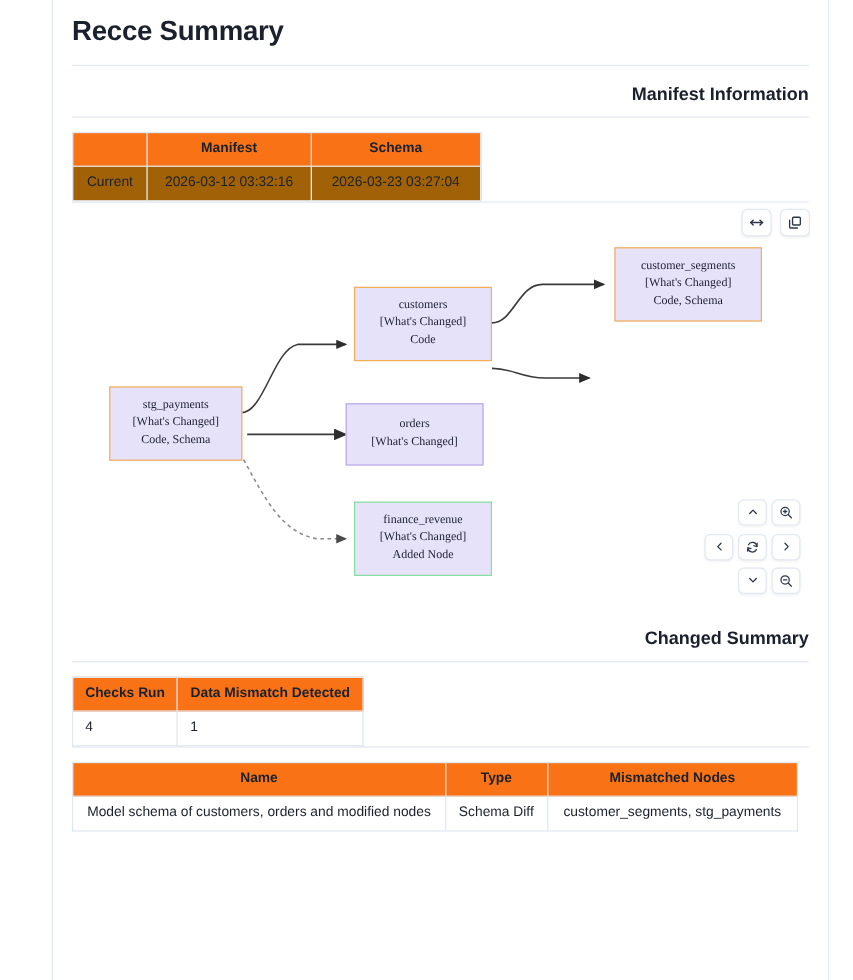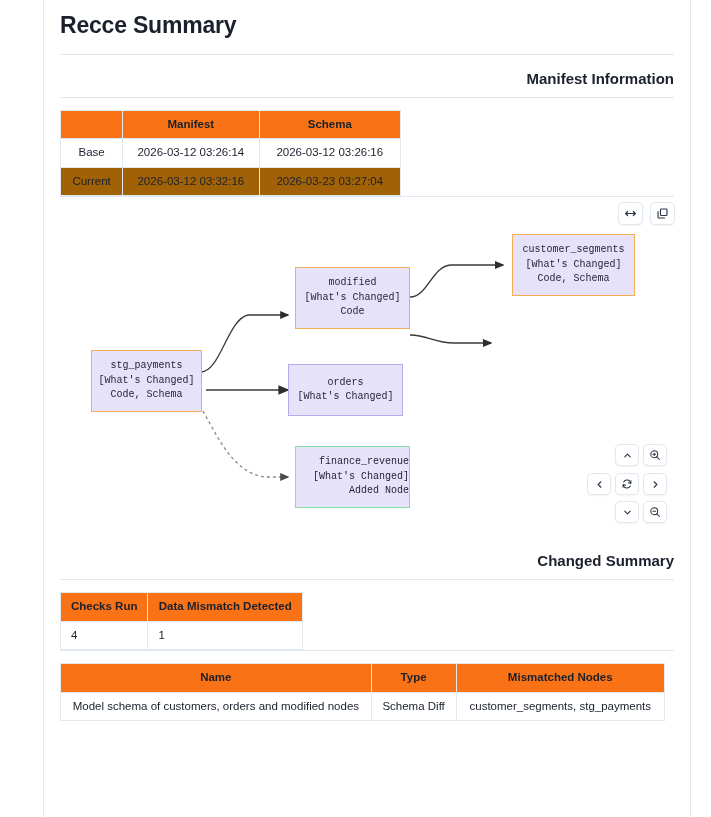--- a/index.html
+++ b/index.html
@@ -122,25 +122,25 @@
     background: #e6e2fa;
     border: 1.5px solid #c3b5f0;
     display: flex;
     flex-direction: column;
     align-items: center;
     justify-content: center;
     text-align: center;
     font-size: 10px;
     line-height: 14.5px;
     color: #1f1f33;
-    font-family: Liberation Mono, monospace;
+    font-family: Liberation Serif, serif;
   }
   .node .nline { display: block; white-space: nowrap; }
   .node.modified { border-color: #f6ad55; }
-  .node.added    { border-color: #84e1a0; align-items: flex-end; }
+  .node.added    { border-color: #84e1a0; }
   .node.plain    { border-color: #b9a9ec; }
 
   
   .graph-toolbar {
     position: absolute;
     right: 0px;
     top: 5px;
     display: flex;
     gap: 7px;
   }
@@ -200,25 +200,20 @@
 
     <table class="grid" id="manifest-table">
       <thead>
         <tr>
           <th class="c0"></th>
           <th class="c1">Manifest</th>
           <th class="c2">Schema</th>
         </tr>
       </thead>
       <tbody>
-        <tr>
-          <td class="c0 ctr">Base</td>
-          <td class="c1 ctr">2026-03-12 03:26:14</td>
-          <td class="c2 ctr">2026-03-12 03:26:16</td>
-        </tr>
         <tr class="alt">
           <td class="c0 ctr">Current</td>
           <td class="c1 ctr">2026-03-12 03:32:16</td>
           <td class="c2 ctr">2026-03-23 03:27:04</td>
         </tr>
       </tbody>
     </table>
 
     <div class="rule"></div>
 
@@ -245,21 +240,21 @@
         <path d="M 350,138 C 368,138 374,146 394,146 L 431,146" fill="none" stroke="#3a3a3a" stroke-width="1.4" marker-end="url(#arrowhead)"></path>
       </svg>
 
       <div class="node modified" style="left:31px; top:153px; width:111px; height:62px;">
         <span class="nline">stg_payments</span>
         <span class="nline">[What's Changed]</span>
         <span class="nline">Code, Schema</span>
       </div>
 
       <div class="node modified" style="left:235px; top:70px; width:115px; height:62px;">
-        <span class="nline">modified</span>
+        <span class="nline">customers</span>
         <span class="nline">[What's Changed]</span>
         <span class="nline">Code</span>
       </div>
 
       <div class="node modified" style="left:452px; top:37px; width:123px; height:62px;">
         <span class="nline">customer_segments</span>
         <span class="nline">[What's Changed]</span>
         <span class="nline">Code, Schema</span>
       </div>
 

